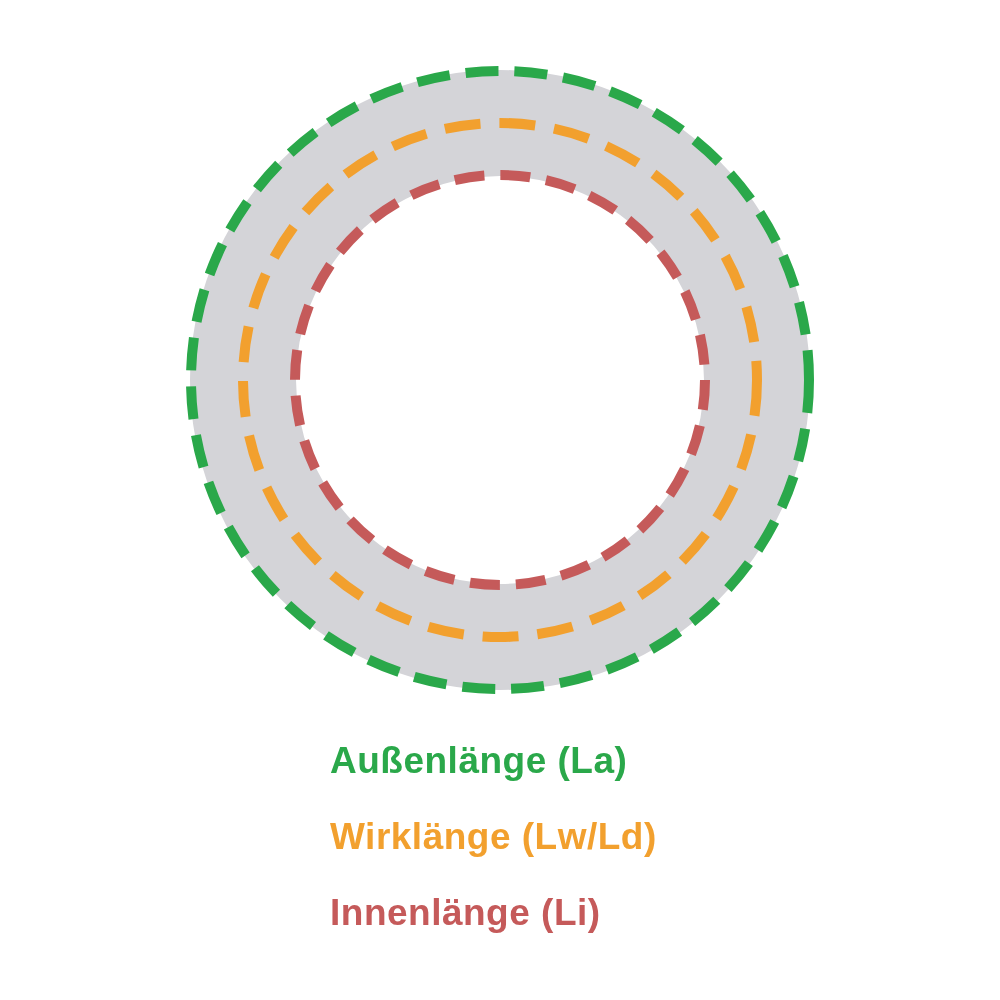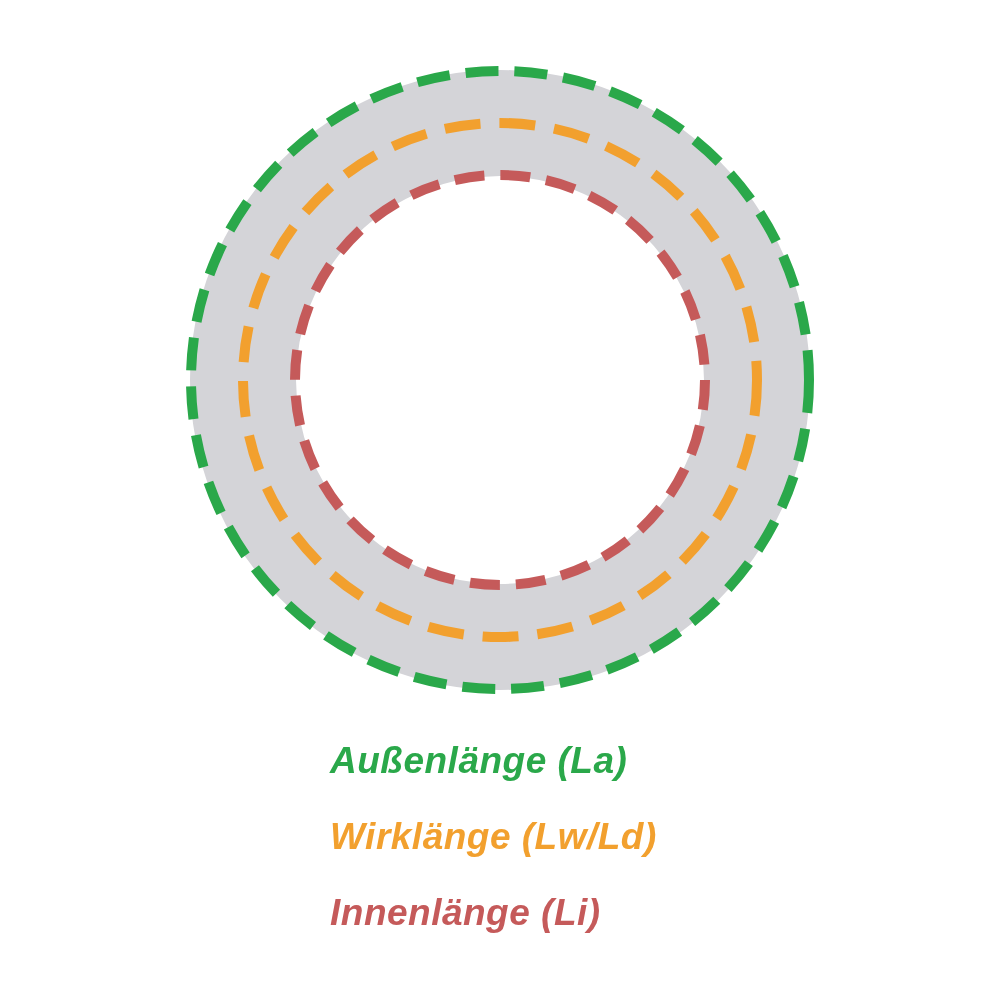--- a/index.html
+++ b/index.html
@@ -9,21 +9,20 @@
     width: 1000px;
     height: 1000px;
     overflow: hidden;
     font-family: "Liberation Sans", sans-serif;
   }
   .stage {
     position: relative;
     width: 1000px;
     height: 1000px;
     background: #ffffff;
-    font-style: italic;
   }
   svg .legend-label {
     font-family: "Liberation Sans", "DejaVu Sans", sans-serif;
     font-size: 37px;
     font-weight: 700;
     letter-spacing: 0.5px;
   }
 </style>
 </head>
 <body>

